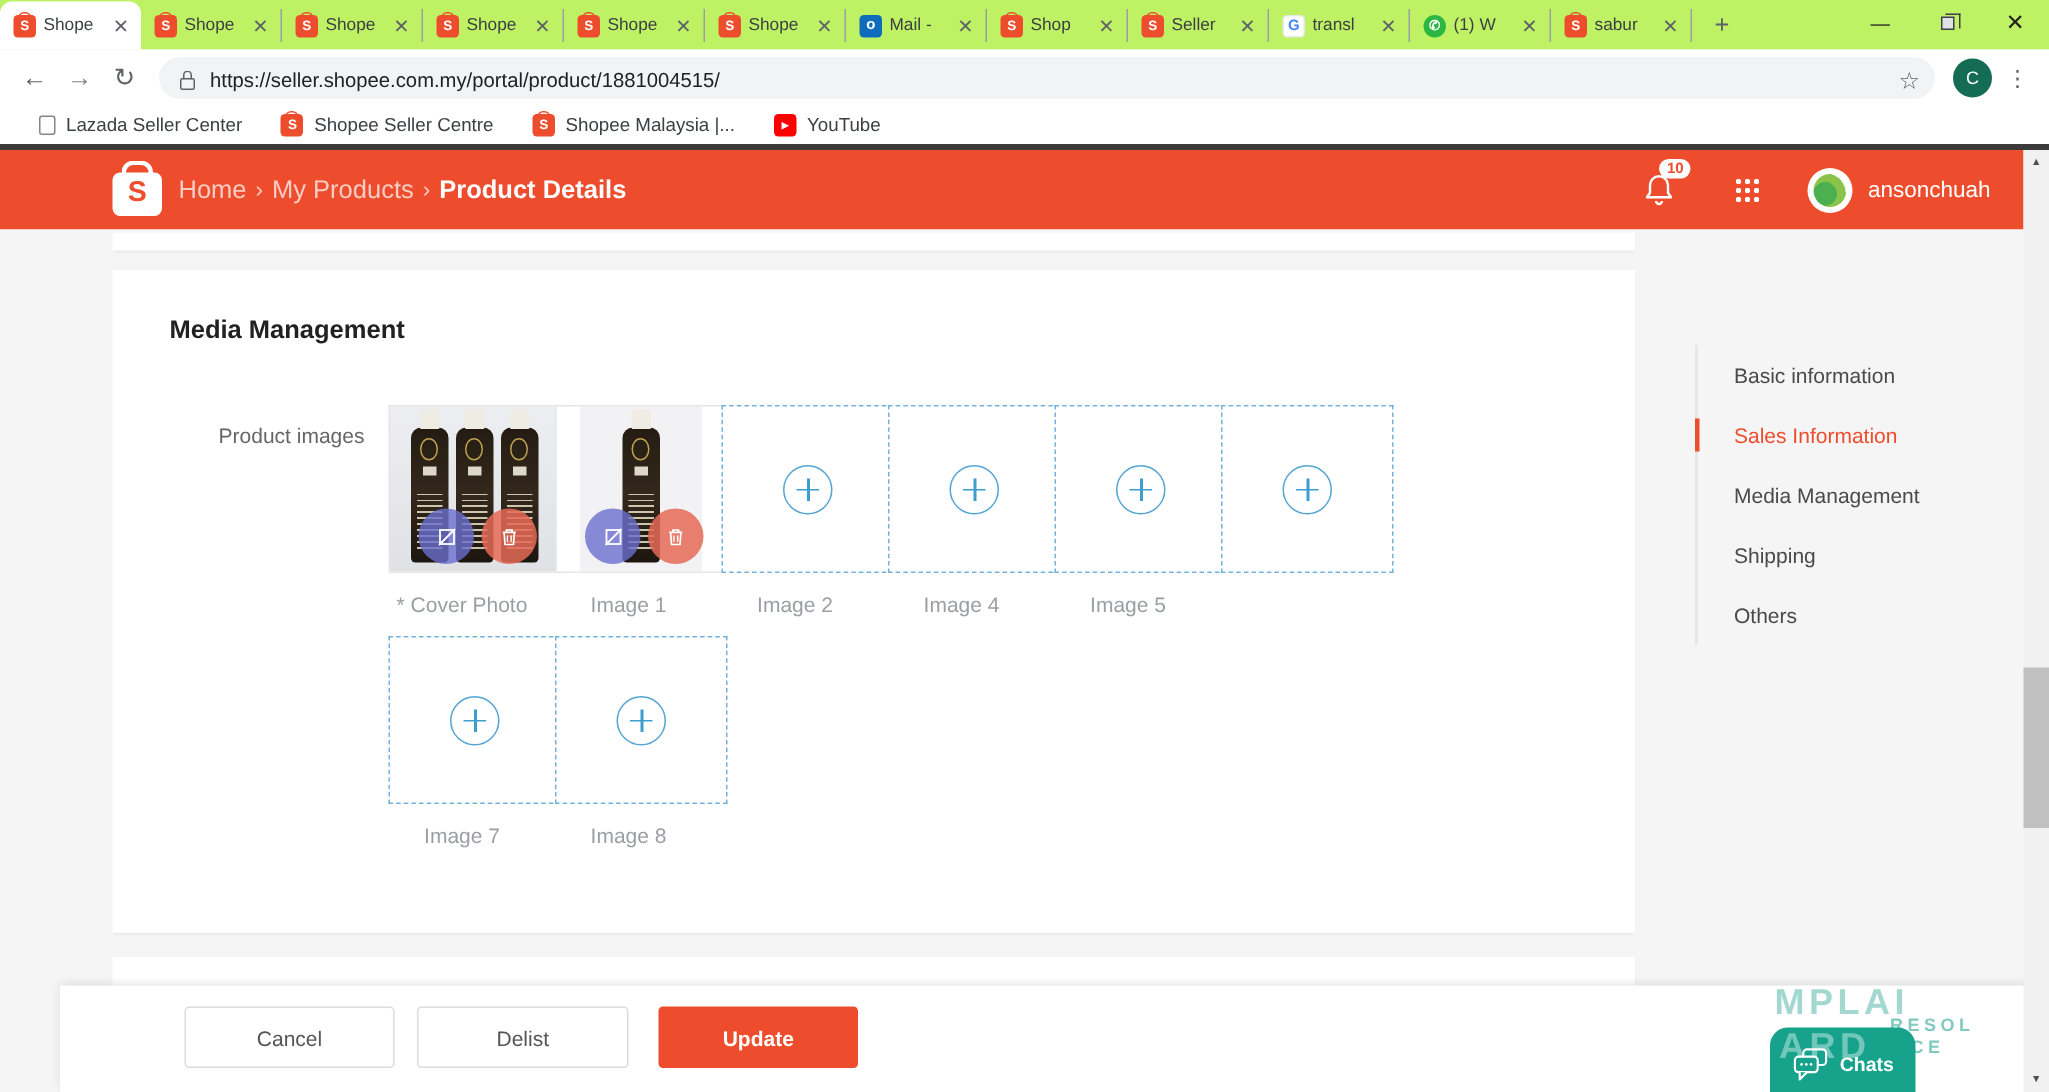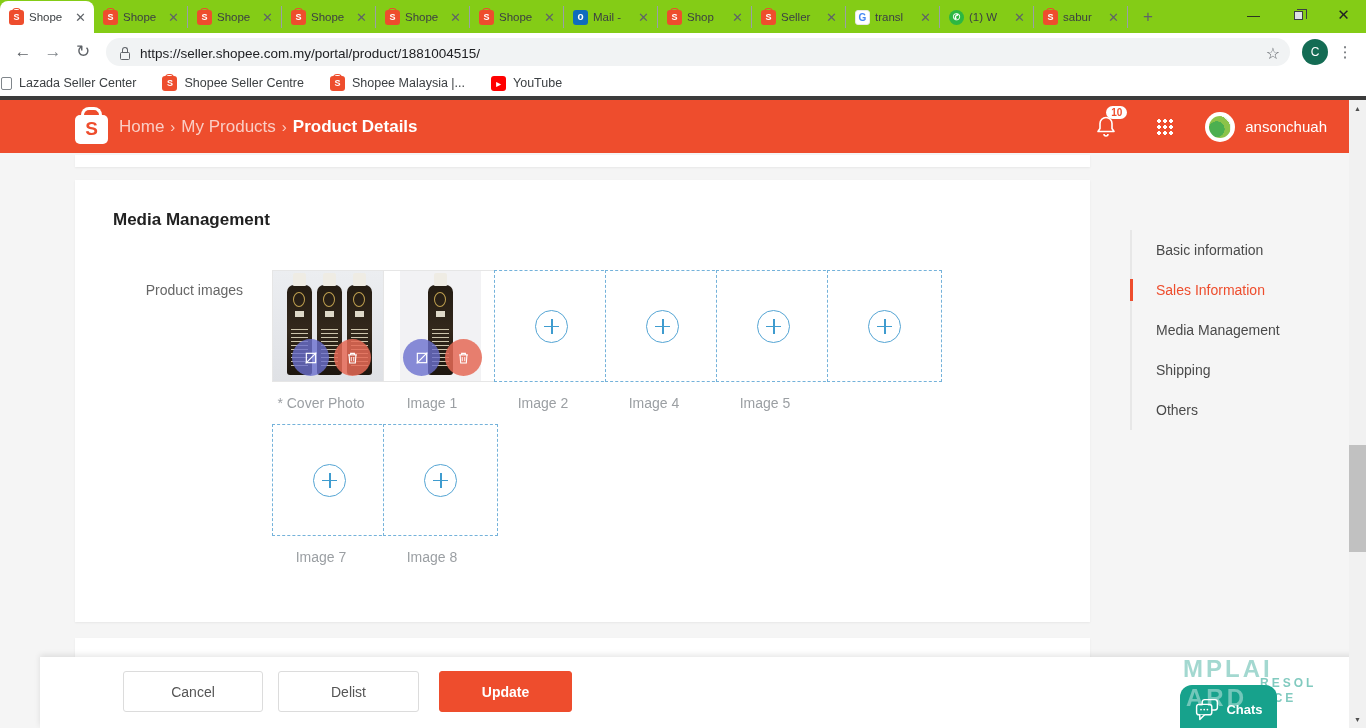--- a/index.html
+++ b/index.html
@@ -1,19 +1,19 @@
 <!DOCTYPE html>
 <html><head>
 <meta charset="utf-8">
 <style>
   * { margin:0; padding:0; box-sizing:border-box; }
   html,body { width:1366px; height:728px; overflow:hidden; font-family:"Liberation Sans",sans-serif; background:#f5f5f5; }
 
   
-  .tabbar { position:absolute; top:0; left:0; width:1366px; height:33px; background:#84cc16; display:flex; align-items:flex-end; }
+  .tabbar { position:absolute; top:0; left:0; width:1366px; height:33px; background:#bef264; display:flex; align-items:flex-end; }
   .tabs { display:flex; height:33px; align-items:flex-end; }
   .tab { width:94px; height:32px; display:flex; align-items:center; gap:5px; padding:0 6px 0 9px; position:relative; cursor:pointer; }
   .tab:not(.active){ border-right:1px solid #9aa0a6; height:22px; margin-bottom:5px; }
   .tab.active { background:#fff; border-radius:8px 8px 0 0; height:32px; margin-bottom:0; }
   .tab-title { flex:1; font-size:11.5px; color:#3c4043; white-space:nowrap; overflow:hidden; }
   .tab-close { font-size:13px; color:#5f6368; line-height:1; padding:1px 2px; }
   .favicon { width:15px; height:15px; min-width:15px; border-radius:3px; display:flex; align-items:center; justify-content:center; font-weight:bold; color:#fff; font-size:9px; position:relative; }
   .favicon[data-icon="shopee"] { background:#ee4d2d; }
   .favicon[data-icon="shopee"]::after { content:"S"; }
   .favicon[data-icon="shopee"]::before { content:""; position:absolute; top:-2px; width:7px; height:5px; border:1.4px solid #ee4d2d; border-bottom:none; border-radius:4px 4px 0 0; }
@@ -37,21 +37,21 @@
   .nav-ic { width:30px; height:30px; display:flex; align-items:center; justify-content:center; font-size:17px; color:#5f6368; border-radius:50%; }
   .nav-ic.fwd { color:#80868b; }
   .omnibox { flex:1; height:28px; background:#f1f3f4; border-radius:14px; margin:0 6px 0 8px; display:flex; align-items:center; padding:4px 10px 0 14px; }
   .lock { width:10px; height:8px; border:1.5px solid #5f6368; border-radius:1.5px; position:relative; margin-top:4px; }
   .lock::before { content:""; position:absolute; top:-6px; left:0.8px; width:4.5px; height:5px; border:1.5px solid #5f6368; border-bottom:none; border-radius:4px 4px 0 0; }
   .url-text { flex:1; font-size:13.5px; color:#202124; margin-left:10px; white-space:nowrap; overflow:hidden; }
   .star { font-size:16px; color:#5f6368; }
   .chrome-avatar { width:26px; height:26px; border-radius:50%; background:#146c54; color:#fff; font-size:12px; display:flex; align-items:center; justify-content:center; margin-left:6px; }
   .kebab { font-size:15px; color:#5f6368; width:26px; text-align:center; letter-spacing:0; margin-left:4px; }
 
-  .bookmarks { position:absolute; top:70px; left:0; width:1366px; height:26px; background:#fff; display:flex; align-items:center; padding:0 1px; gap:26px; }
+  .bookmarks { position:absolute; top:70px; left:0; width:1366px; height:26px; background:#fff; display:flex; align-items:center; padding:0 26px; gap:26px; }
   .bookmark { display:flex; align-items:center; gap:7px; font-size:12.5px; color:#3c4043; }
   .chrome-bottom { position:absolute; top:96px; left:0; width:1366px; height:4px; background:#3b3b3b; }
 
   
   .app-header { position:absolute; top:100px; left:0; width:1349px; height:53px; background:#ee4d2d; display:flex; align-items:center; padding:0 22px 0 75px; }
   .shopee-bag { width:33px; height:29px; background:#fff; border-radius:5px; position:relative; display:flex; align-items:center; justify-content:center; color:#ee4d2d; font-weight:bold; font-size:19px; margin-top:5px; }
   .shopee-bag::before { content:""; position:absolute; top:-8px; width:15px; height:12px; border:3px solid #fff; border-bottom:none; border-radius:8px 8px 0 0; }
   .breadcrumb { display:flex; align-items:center; margin-left:11px; font-size:17px; }
   .crumb { color:rgba(255,255,255,.72); }
   .crumb-wrap { display:flex; align-items:center; }
@@ -65,21 +65,21 @@
   .header-avatar { width:30px; height:30px; background:#fff; border-radius:50%; margin-left:32px; position:relative; overflow:hidden; }
   .header-avatar::after { content:""; position:absolute; left:4px; top:4px; width:22px; height:22px; border-radius:50%; background:radial-gradient(circle at 35% 60%, #4caf50 0 40%, #8bc34a 41% 70%, #e8f5e9 71%); }
   .header-username { color:#fff; font-size:15px; margin-left:10px; }
 
   
   .page-bg { position:absolute; top:153px; left:0; width:1349px; height:504px; background:#f5f5f5; }
   .card-strip-top { position:absolute; top:155px; left:75px; width:1015px; height:12px; background:#fff; box-shadow:0 1px 2px rgba(0,0,0,.06); }
   .media-card { position:absolute; top:180px; left:75px; width:1015px; height:442px; background:#fff; box-shadow:0 1px 2px rgba(0,0,0,.06); padding:30px 0 0 38px; }
   .section-title { font-size:17px; font-weight:bold; color:#212121; }
   .media-row { display:flex; margin-top:40px; }
-  .field-label { width:130px; text-align:right; margin-right:29px; padding-top:12px; font-size:14px; color:#666; }
+  .field-label { width:130px; text-align:right; margin-right:16px; padding-top:12px; font-size:14px; color:#666; }
   .tiles { width:760px; display:flex; flex-wrap:wrap; column-gap:13px; row-gap:0; }
   .tile { width:98px; }
   .tile-box { width:115px; height:112px; position:relative; }
   .tile:not([data-type="empty"]) .empty-box { display:none; }
   .photo { width:100%; height:100%; border:1px solid #e6e6e6; background:linear-gradient(180deg,#eceef1 0%,#e4e6ea 60%,#dfe1e5 100%); display:flex; align-items:flex-end; justify-content:center; gap:5px; padding-bottom:4px; position:relative; overflow:hidden; }
   .tile[data-bottles="1"] .photo { background:linear-gradient(90deg,#fff 0 14%,#f2f2f4 14% 86%,#fff 86%); }
   .tile[data-bottles="1"] .bottle:not(:first-child) { display:none; }
   .bottle { width:25px; height:90px; background:linear-gradient(180deg,#241c13 0%,#33281c 50%,#1d160f 100%); border-radius:7px 7px 3px 3px; position:relative; margin-bottom:2px; }
   .bottle .cap { position:absolute; top:-12px; left:6px; width:13px; height:13px; background:#efece4; border-radius:2px 2px 1px 1px; }
   .bottle .emblem { position:absolute; top:7px; left:6px; width:12px; height:15px; border:1px solid #bfa04f; border-radius:50%; }

